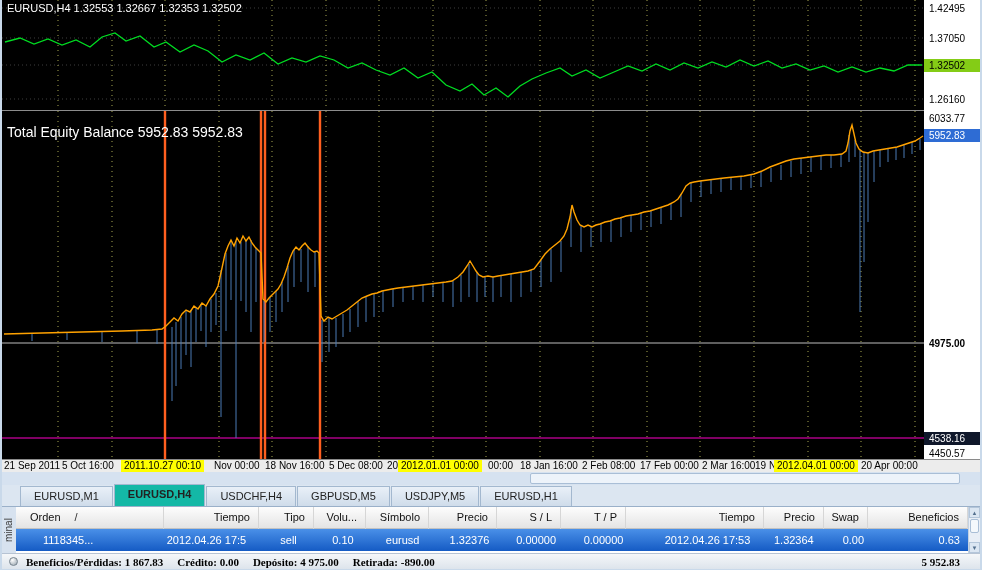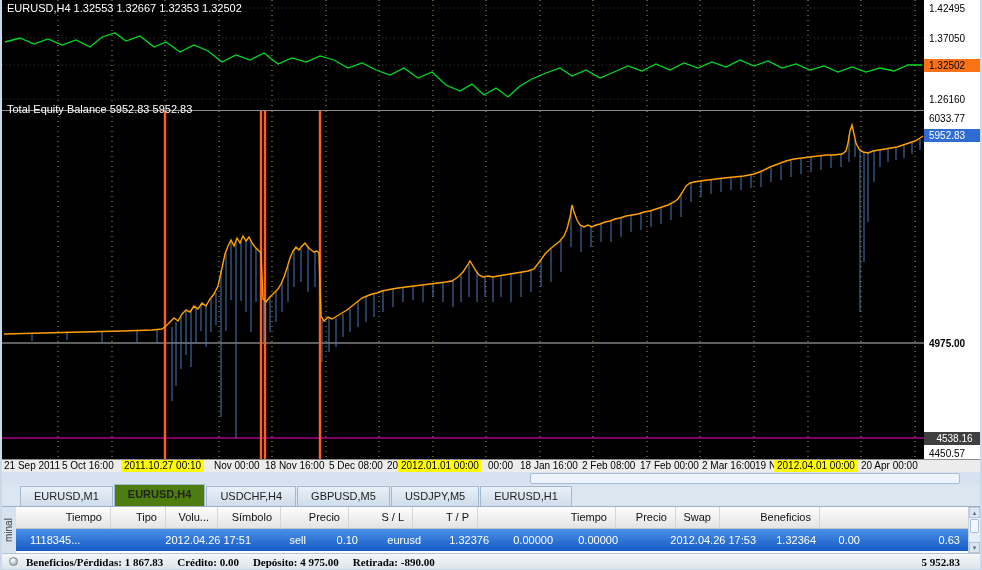--- a/index.html
+++ b/index.html
@@ -4,55 +4,55 @@
 <style>
   *{margin:0;padding:0;box-sizing:border-box;}
   html,body{width:982px;height:570px;overflow:hidden;}
   body{font-family:"Liberation Sans",sans-serif;font-size:11px;background:#c9d9ea;}
   #win{position:relative;width:982px;height:570px;background:#c9d9ea;}
 
   
   #chart-area{position:absolute;left:2px;top:0;width:978px;height:472px;background:#000;}
   #chart-svg{position:absolute;left:0;top:0;}
   .chart-title{position:absolute;left:5px;top:2px;color:#fff;font-size:11px;white-space:nowrap;z-index:5;}
-  .equity-title{position:absolute;left:5px;top:103px;color:#fff;font-size:11px;white-space:nowrap;z-index:5;}
+  .equity-title{position:absolute;left:5px;top:124px;color:#fff;font-size:14px;white-space:nowrap;z-index:5;}
 
   
   #price-axis{position:absolute;left:922px;top:0;width:56px;height:459px;background:#fff;z-index:4;}
   .axlabel{position:absolute;left:0;width:100%;padding-left:5px;font-size:10px;color:#000;height:13px;line-height:13px;white-space:nowrap;}
-  .axlabel.current{background:#f97316;}
+  .axlabel.current{background:#84cc16;}
   .axlabel.blue{background:#2e6cd4;color:#fff;}
-  .axlabel.magenta{background:#404040;color:#fff;text-align:center;}
+  .axlabel.magenta{background:#0f172a;color:#fff;}
 
   
   #time-axis{position:absolute;left:0;top:459px;width:978px;height:13px;background:#ececec;border-top:1px solid #8a8a8a;z-index:4;}
   .tlabel{position:absolute;top:0;height:12px;line-height:12px;font-size:10px;color:#000;white-space:nowrap;z-index:1;}
   .tlabel.hl{background:#ffff00;padding:0 3px;z-index:2;}
 
   
   #hscroll{position:absolute;left:2px;top:472px;width:978px;height:13px;background:#d6e2f0;}
   #hscroll .thumb{position:absolute;left:54%;top:1px;width:44%;height:11px;background:#edf3fa;border:1px solid #a9bed6;border-radius:2px;}
 
   
   #tabbar{position:absolute;left:2px;top:485px;width:978px;height:22px;background:#dce6f1;border-bottom:1px solid #9ab0c9;display:flex;align-items:flex-end;padding-left:18px;}
   .tab{height:20px;line-height:19px;padding:0 13px;color:#222;border:1px solid #a3b8cf;border-bottom:none;background:linear-gradient(#e9f0f8,#cfdcea);margin-right:1px;font-size:11px;white-space:nowrap;cursor:default;}
-  .tab.active{background:#4d7c0f;font-weight:bold;height:22px;}
+  .tab.active{background:#14b8a6;font-weight:bold;height:22px;}
 
   
   #terminal{position:absolute;left:2px;top:507px;width:978px;height:61px;background:#fff;}
   .side-gutter{position:absolute;left:0;top:0;width:14px;height:46px;background:#d7e2ef;}
   .side-label{position:absolute;left:0;top:0;width:14px;height:46px;writing-mode:vertical-rl;transform:rotate(180deg);font-size:10px;color:#3a3a3a;text-align:center;line-height:14px;}
 
   #thead{position:absolute;left:14px;top:0;width:952px;height:22px;display:flex;background:linear-gradient(#fdfdfd,#e4e4e4);border-bottom:1px solid #c2c2c2;}
   .hcell{height:22px;line-height:21px;font-size:11px;color:#111;border-right:1px solid #d6d6d6;padding-right:8px;text-align:right;white-space:nowrap;overflow:hidden;}
   .hcell.first{text-align:left;padding-left:14px;}
   .hcell .sort{margin-left:14px;color:#333;}
 
   #trow{position:absolute;left:14px;top:22px;width:952px;height:22px;display:flex;background:linear-gradient(#4a90e8,#155bc4);color:#fff;}
-  .rcell{height:22px;line-height:22px;font-size:11px;padding-right:8px;text-align:right;white-space:nowrap;overflow:hidden;}
+  .rcell{height:22px;line-height:22px;font-size:11px;padding-right:8px;text-align:right;white-space:nowrap;overflow:hidden;margin-left:13px;}
   .rcell.first{text-align:left;padding-left:14px;}
 
   #vscroll{position:absolute;right:0;top:0;width:12px;height:46px;background:#e8eef6;border-left:1px solid #c4d2e2;}
   .sarrow{height:11px;font-size:6px;line-height:11px;text-align:center;color:#54708e;background:#dbe6f2;border:1px solid #b4c6da;}
   .sarrow.down{position:absolute;bottom:0;left:0;right:0;}
   .sthumb{position:absolute;left:1px;top:12px;width:9px;height:14px;background:#f4f8fc;border:1px solid #a9bed6;border-radius:2px;}
 
   #statusbar{position:absolute;left:0;top:46px;width:978px;height:16px;background:linear-gradient(#f5f7f9,#dde4ec);border-top:1px solid #b6c3d3;display:flex;align-items:center;font-weight:bold;font-size:11px;color:#000;font-family:Liberation Serif, serif;}
   .status-icon{width:9px;height:9px;border-radius:50%;background:radial-gradient(circle at 35% 30%,#ffffff,#93a0ab);border:1px solid #77848f;margin:0 8px 0 7px;flex:0 0 auto;}
   .stitem{margin-right:14px;white-space:nowrap;}
@@ -258,20 +258,21 @@
       <div class="tab">GBPUSD,M5</div>
       <div class="tab">USDJPY,M5</div>
       <div class="tab">EURUSD,H1</div>
     </div>
 
   <div id="terminal">
     <div class="side-gutter">
       <div class="side-label">minal</div>
     </div>
     <div id="thead">
+        <div class="hcell first" style="width: 148px;">Orden<span class="sort">/</span></div>
         <div class="hcell" style="width: 95px;">Tiempo</div>
         <div class="hcell" style="width: 55px;">Tipo</div>
         <div class="hcell" style="width: 52px;">Volu...</div>
         <div class="hcell" style="width: 63px;">Símbolo</div>
         <div class="hcell" style="width: 68px;">Precio</div>
         <div class="hcell" style="width: 64px;">S / L</div>
         <div class="hcell" style="width: 65px;">T / P</div>
         <div class="hcell" style="width: 138px;">Tiempo</div>
         <div class="hcell" style="width: 60px;">Precio</div>
         <div class="hcell" style="width: 44px;">Swap</div>

